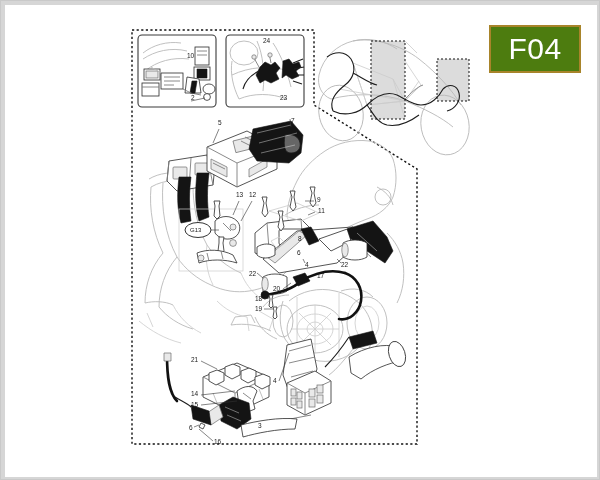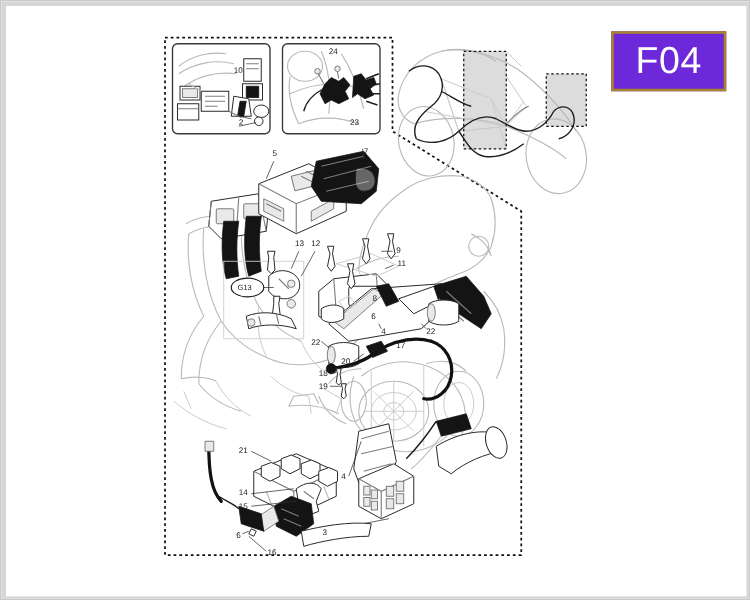--- a/index.html
+++ b/index.html
@@ -35,21 +35,21 @@
     border: 1px solid #ffffff;
     pointer-events: none;
   }
   
   #badge {
     position: absolute;
     right: 18px;
     top: 24px;
     width: 92px;
     height: 48px;
-    background: #6d28d9;
+    background: #4d7c0f;
     border: 2px solid #a8842a;
     box-sizing: border-box;
     display: flex;
     align-items: center;
     justify-content: center;
     color: #ffffff;
     font-size: 30px;
     font-family: "Liberation Sans", sans-serif;
     letter-spacing: 0.5px;
     line-height: 1;

